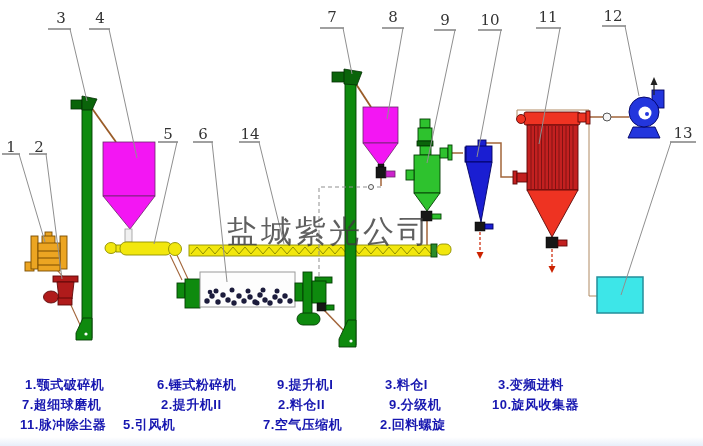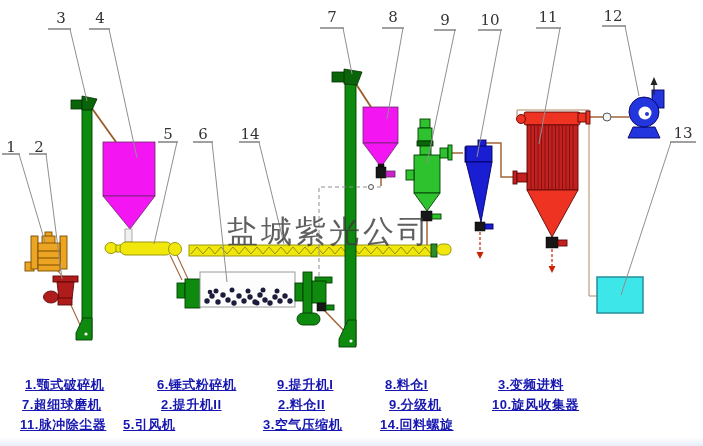--- a/index.html
+++ b/index.html
@@ -32,21 +32,21 @@
   .blk{fill:#171717;stroke:#000;stroke-width:0.5}
   .shell{fill:#fdfdfd;stroke:#9a9a9a;stroke-width:1}
   .stub{fill:#f0f0f0;stroke:#999;stroke-width:0.8}
   .ball{fill:#1c1c3c}
   .stripes{stroke:#821212;stroke-width:1;fill:none}
   .valve-circ{fill:#f5f5f5;stroke:#555;stroke-width:1}
   .wm{font-family:"DejaVu Serif",serif;font-size:31px;letter-spacing:3px;
       fill:#3c3c3c;opacity:0.82}
   
   .lg{position:absolute;font-weight:bold;font-size:13px;letter-spacing:0.5px;
-      color:#1717b0;white-space:nowrap;text-decoration:underline;}
+      color:#1717b0;white-space:nowrap;}
 </style>
 </head>
 <body>
 
 <div class="stage">
   <svg width="703" height="446" viewBox="0 0 703 446">
 
     <polyline class="airline" points="597,296 589,296 589,110 517,110 517,117"></polyline>
 
     <g>
@@ -305,27 +305,27 @@
         </g>
     </g>
 
     <text class="wm" x="227" y="242">盐城紫光公司</text>
   </svg>
 
   <div>
     <span class="lg" style="left:25px;top:376px">1.颚式破碎机</span>
     <span class="lg" style="left:157px;top:376px">6.锤式粉碎机</span>
     <span class="lg" style="left:277px;top:376px">9.提升机I</span>
-    <span class="lg" style="left:385px;top:376px">8.料仓I</span>
+    <span class="lg" style="left:385px;top:376px">3.料仓I</span>
     <span class="lg" style="left:498px;top:376px">3.变频进料</span>
     <span class="lg" style="left:22px;top:396px">7.超细球磨机</span>
     <span class="lg" style="left:161px;top:396px">2.提升机II</span>
     <span class="lg" style="left:278px;top:396px">2.料仓II</span>
     <span class="lg" style="left:389px;top:396px">9.分级机</span>
     <span class="lg" style="left:492px;top:396px">10.旋风收集器</span>
     <span class="lg" style="left:20px;top:416px">11.脉冲除尘器</span>
     <span class="lg" style="left:123px;top:416px">5.引风机</span>
-    <span class="lg" style="left:263px;top:416px">3.空气压缩机</span>
-    <span class="lg" style="left:380px;top:416px">14.回料螺旋</span>
+    <span class="lg" style="left:263px;top:416px">7.空气压缩机</span>
+    <span class="lg" style="left:380px;top:416px">2.回料螺旋</span>
   </div>
 
   <div class="bottom-band"></div>
 </div>
 
 </body></html>

